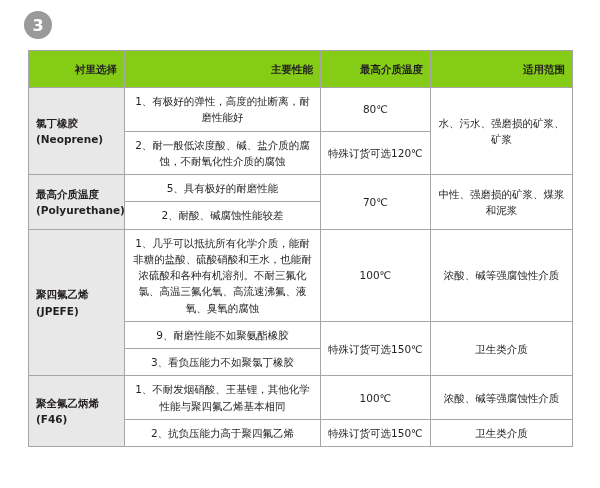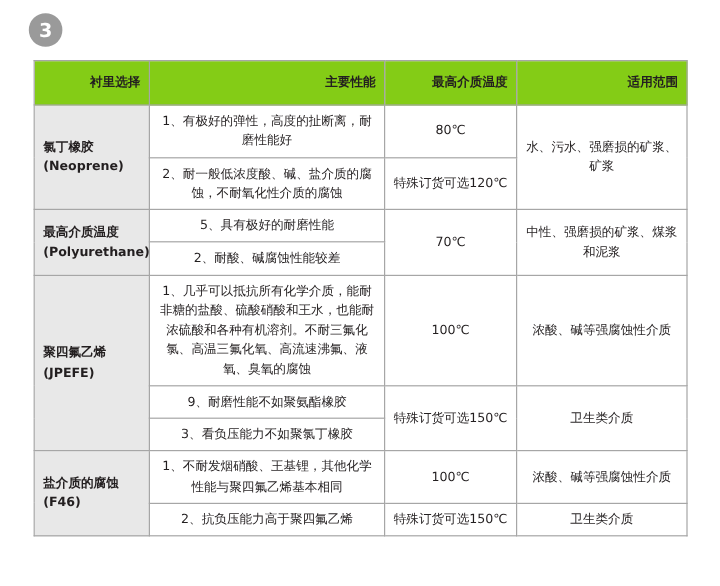--- a/index.html
+++ b/index.html
@@ -174,21 +174,21 @@
           <td class="perf-cell">9、耐磨性能不如聚氨酯橡胶</td>
           <td class="temp-cell" rowspan="2">特殊订货可选150℃</td>
           <td class="use-cell" rowspan="2">卫生类介质</td>
         </tr>
         <tr>
           <td class="perf-cell">3、看负压能力不如聚氯丁橡胶</td>
         </tr>
 
         <tr>
           <td class="name-cell" rowspan="2">
-            <span class="nowrap-sub">盐介质的腐蚀</span>
+            <span class="nowrap-sub">聚全氟乙炳烯</span>
             <span class="nowrap-sub">(F46)</span>
           </td>
           <td class="perf-cell">1、不耐发烟硝酸、王基锂，其他化学性能与聚四氟乙烯基本相同</td>
           <td class="temp-cell">100℃</td>
           <td class="use-cell">浓酸、碱等强腐蚀性介质</td>
         </tr>
         <tr>
           <td class="perf-cell">2、抗负压能力高于聚四氟乙烯</td>
           <td class="temp-cell">特殊订货可选150℃</td>
           <td class="use-cell">卫生类介质</td>

